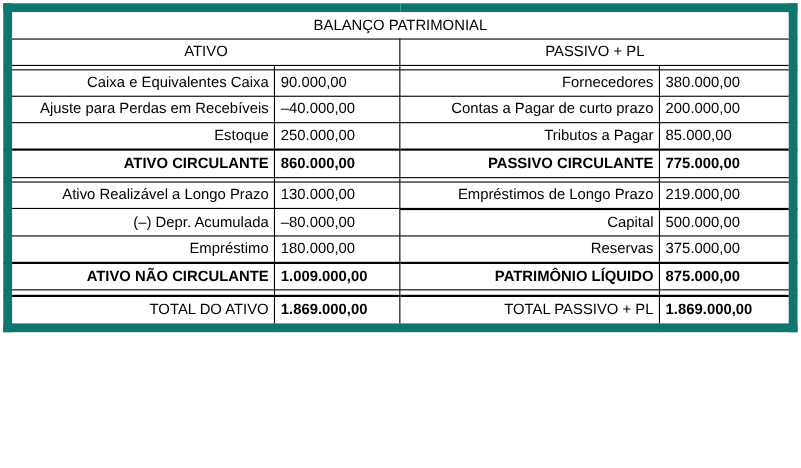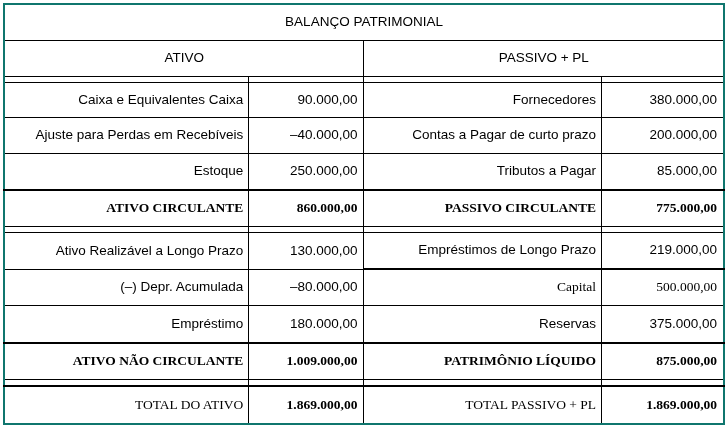--- a/index.html
+++ b/index.html
@@ -1,40 +1,40 @@
 <!DOCTYPE html>
 <html><head>
 <meta charset="utf-8">
 <style>
   html,body{margin:0;padding:0;background:#fff;}
   body{
     width:728px;height:425px;box-sizing:border-box;padding:3px;
     font-family:"Liberation Sans","DejaVu Sans",sans-serif;color:#000;
   }
   table{
-    width:722px;height:422px;
+    width:722px;height:299px;
     border-collapse:collapse;table-layout:fixed;
-    border:2px solid #0f766e;
+    border:8px solid #0f766e;
   }
   col.c-lbl-l{width:34%;}
   col.c-val-l{width:16%;}
   col.c-lbl-r{width:33%;}
   col.c-val-r{width:17%;}
   td{
     border:1px solid #000;
     font-size:13.5px;line-height:1.1;
     padding:1px 5px;
     overflow:hidden;white-space:nowrap;
     font-weight:normal;
   }
   td.title-cell,td.colhead{text-align:center;}
   td.lbl{text-align:right;}
-  td.val{text-align:right;padding-right:6px;}
+  td.val{padding-right:6px;}
   td.b{font-weight:bold;}
-  td.t{border-top:2px solid #000;font-family:Liberation Serif, serif;}
+  td.t{border-top:2px solid #000;}
 </style>
 </head>
 <body>
 
 <table>
   <colgroup>
     <col class="c-lbl-l">
       <col class="c-val-l">
       <col class="c-lbl-r">
       <col class="c-val-r">

